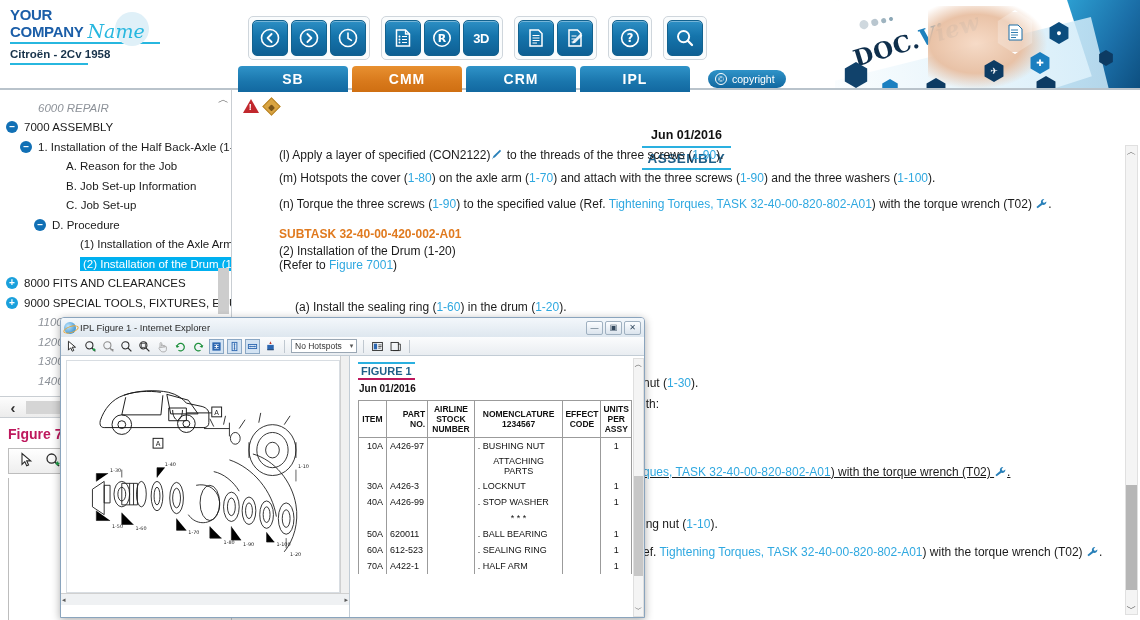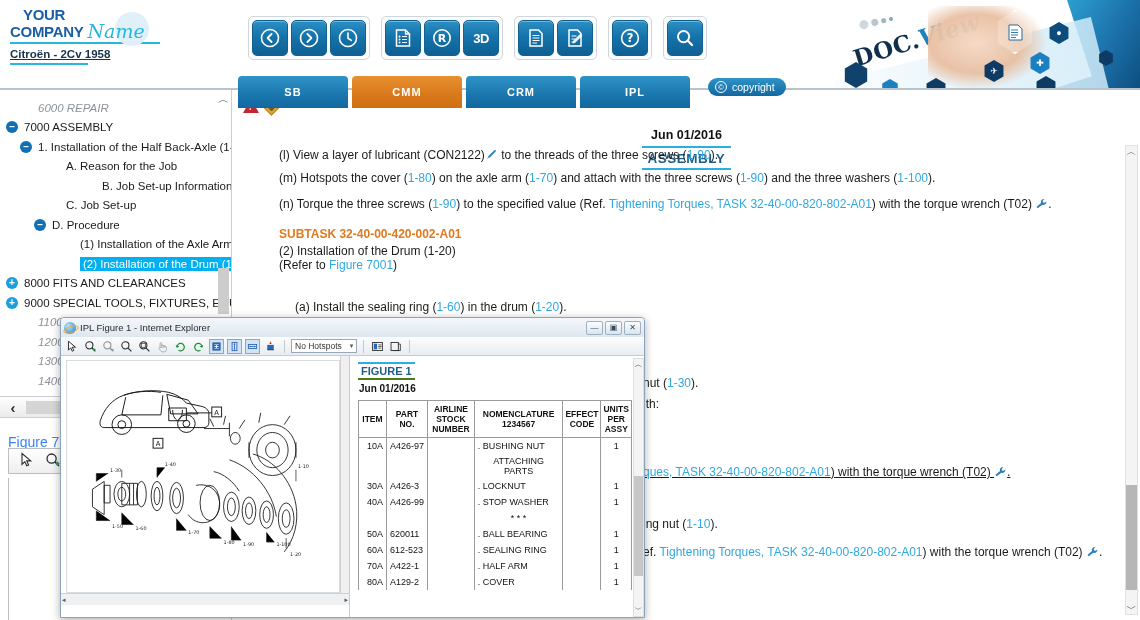--- a/index.html
+++ b/index.html
@@ -7,30 +7,30 @@
   body{
     font-family:"Liberation Sans", sans-serif;
     font-size:12px; color:#1b1b1b; background:#fff;
     -webkit-font-smoothing:antialiased;
   }
   #app{ position:relative; width:1140px; height:620px; overflow:hidden; background:#fff; }
 
   
   .header{ position:absolute; left:0; top:0; width:1140px; height:88px; background:#ffffff; }
   .logo-box{ position:absolute; left:10px; top:8px; width:200px; }
-  .logo-your{ font-weight:bold; font-size:15px; color:#1b5ea8; letter-spacing:-0.3px; line-height:14px;margin-left:13px; }
+  .logo-your{ font-weight:bold; font-size:15px; color:#1b5ea8; letter-spacing:-0.3px; line-height:14px; }
   .logo-company-row{ display:flex; align-items:flex-end; gap:4px; }
   .logo-company{ font-weight:bold; font-size:15px; color:#1b5ea8; letter-spacing:-0.3px; line-height:16px; }
   .logo-name-wrap{ position:relative; }
   .logo-blob{ position:absolute; left:28px; top:-10px; width:34px; height:34px; border-radius:50%;
               background:#dff0f8; z-index:0; }
   .logo-name{ position:relative; z-index:1; font-family:"DejaVu Serif", serif; font-style:italic;
               font-size:19px; color:#27b7df; line-height:18px; }
   .logo-rule{ width:150px; height:2px; background:#27b7df; margin-top:2px; }
-  .logo-sub{ font-weight:bold; font-size:11.5px; color:#17324a; margin-top:4px;text-decoration:underline; }
+  .logo-sub{ font-weight:bold; font-size:11.5px; color:#17324a; margin-top:4px; }
   .logo-rule2{ width:78px; height:2px; background:#27b7df; margin-top:3px; }
 
   
   .toolbar{ position:absolute; left:248px; top:16px; display:flex; align-items:center; gap:11px; }
   .tgroup{ display:flex; gap:3px; padding:3px; border:1px solid #cfd6dc; border-radius:5px; background:#fafcfd; }
   .tbtn{ width:36px; height:36px; border-radius:5px; border:1px solid #12628f;
          background:linear-gradient(180deg,#2d8fc4 0%,#1574ab 45%,#0e5f93 100%);
          display:flex; align-items:center; justify-content:center; cursor:pointer;
          box-shadow:inset 0 1px 0 rgba(255,255,255,.35); }
   .tbtn svg{ display:block; }
@@ -53,23 +53,23 @@
          background:radial-gradient(ellipse at 40% 45%, #f6d9c4 0%, #e8bfa2 45%, rgba(232,191,162,0) 70%);
          opacity:.95; }
   .hex{ position:absolute; width:22px; height:22px; background:#0d3b63;
         clip-path:polygon(50% 0%,93% 25%,93% 75%,50% 100%,7% 75%,7% 25%);
         display:flex; align-items:center; justify-content:center; color:#fff; font-size:9px; }
   .hex.lite{ background:#1b7fc0; }
   .hex.big{ width:40px; height:44px; background:rgba(255,255,255,.25); border:2px solid #fff; }
 
   
   .tabs{ position:absolute; left:238px; top:66px; display:flex; align-items:center; gap:4px; z-index:5; }
-  .tab{ width:110px; height:32px; border-radius:4px 4px 0 0; color:#fff; font-weight:bold; font-size:11px;
+  .tab{ width:110px; height:26px; border-radius:4px 4px 0 0; color:#fff; font-weight:bold; font-size:14px;
         letter-spacing:1px; display:flex; align-items:center; justify-content:center; cursor:pointer;
-        background:linear-gradient(180deg,#2f93c8 0%,#1a76ad 60%,#1268a0 100%); position:relative;margin-top:10px; }
+        background:linear-gradient(180deg,#2f93c8 0%,#1a76ad 60%,#1268a0 100%); position:relative; }
   .tab.active{ background:linear-gradient(180deg,#e89030 0%,#d8791b 60%,#cf6f12 100%); }
   .tab .notch{ position:absolute; left:50%; margin-left:-5px; bottom:-5px; width:0; height:0;
                border-left:5px solid transparent; border-right:5px solid transparent; border-bottom:5px solid #fff; }
   .copyright{ margin-left:14px; height:18px; padding:0 11px 0 7px; border-radius:9px; color:#fff; font-size:10.5px;
               background:linear-gradient(180deg,#2f93c8,#1268a0); display:flex; align-items:center; gap:5px;
               cursor:pointer; }
   .copyright .c{ width:12px; height:12px; border-radius:50%; border:1.4px solid #fff;
                  display:flex; align-items:center; justify-content:center; font-size:8px; }
   .tabbar-line{ position:absolute; left:0; top:88px; width:1140px; height:2px; background:#b9c3cb; }
 
@@ -87,21 +87,21 @@
   .tnode.dim{ color:#8d9299; font-style:italic; }
   .tnode.sel .lbl{ background:#00b0f0; color:#fff; padding:1px 3px; }
   .side-scroll{ position:absolute; right:2px; top:2px; width:11px; height:300px; }
   .side-scroll .up{ font-size:11px; color:#555; text-align:center; }
   .side-thumb{ position:absolute; right:2px; top:178px; width:11px; height:46px; background:#cdcdcd; }
   .side-collapse{ position:absolute; left:0; top:306px; width:232px; height:22px;
                   border-top:1px solid #c9ced3; border-bottom:1px solid #c9ced3;
                   background:linear-gradient(180deg,#fdfdfd,#ececec); display:flex; align-items:center; cursor:pointer; }
   .side-collapse .arrow{ width:26px; text-align:center; font-size:15px; color:#333; font-weight:bold; }
   .side-collapse .bar{ flex:1; height:13px; background:#d5d5d5; margin-right:6px; }
-  .figpanel-title{ position:absolute; left:8px; top:344px; font-weight:normal; font-size:14px; color:#3b82f6; }
+  .figpanel-title{ position:absolute; left:8px; top:336px; font-weight:bold; font-size:14px; color:#be185d; }
   .figpanel-tb{ position:absolute; left:8px; top:358px; width:224px; height:26px;
                 border:1px solid #bdbdbd; background:linear-gradient(180deg,#fff,#eeeeee);
                 display:flex; align-items:center; gap:10px; padding-left:10px; }
   .figpanel-body{ position:absolute; left:8px; top:388px; width:224px; height:206px;
                   border:1px solid #bdbdbd; border-top:none; background:#fff; }
 
   
   .doc{ position:absolute; left:233px; top:90px; width:907px; height:530px; background:#fff; overflow:hidden; }
   .doc-icons{ position:absolute; left:10px; top:9px; display:flex; gap:6px; align-items:center; }
   .tri{ width:0; height:0; border-left:8px solid transparent; border-right:8px solid transparent;
@@ -154,21 +154,21 @@
   .fig-vscroll{ position:absolute; right:0; top:0; width:9px; bottom:26px; background:#f0f0f0;
                 border-left:1px solid #d0d0d0; }
   .fig-hscroll{ position:absolute; left:0; right:0; bottom:14px; height:12px; background:#eff1f3;
                 border-top:1px solid #d0d0d0; display:flex; align-items:center; justify-content:space-between;
                 padding:0 1px; font-size:7px; color:#5a5a5a; }
   .fig-status{ position:absolute; left:0; right:0; bottom:0; height:14px; background:#eef1f4;
                display:flex; align-items:center; justify-content:center; font-size:9px; color:#2b2b2b; }
   .ipl-pane{ flex:1; background:#fff; position:relative; overflow:hidden; }
   .ipl-head{ padding:6px 0 0 8px; }
   .ipl-title{ display:inline-block; font-weight:bold; font-size:11px; color:#1e5f88;
-              border-top:2px solid #2ab0e0; border-bottom:2px solid #4d7c0f; padding:1px 3px; }
+              border-top:2px solid #2ab0e0; border-bottom:2px solid #be185d; padding:1px 3px; }
   .ipl-date{ font-weight:bold; font-size:10px; color:#111; margin:3px 0 0 1px; }
   table.ipl{ border-collapse:collapse; margin:6px 0 0 8px; width:274px; font-size:9px; }
   table.ipl th{ border:1px solid #9b9b9b; font-weight:bold; font-size:8.5px; color:#111;
                 padding:3px 2px; line-height:10px; text-align:center; vertical-align:middle; }
   table.ipl td{ border-left:1px solid #9b9b9b; border-right:1px solid #9b9b9b; padding:2px 3px;
                 font-size:9px; color:#111; height:16px; }
   td.c-item{ text-align:right; width:30px; }
   td.c-part{ width:45px; }
   td.c-asn { width:50px; }
   td.c-nom { width:98px; }
@@ -341,21 +341,21 @@
           <span class="lbl">7000 ASSEMBLY</span>
         </div>
         <div class="tnode" style="position: absolute; left: 20px; top: 47px;">
           <span class="tog minus">–</span>
           <span class="lbl">1. Installation of the Half Back-Axle (1-1)</span>
         </div>
         <div class="tnode" style="position: absolute; left: 48px; top: 66.5px;">
           <span class="tog none"></span>
           <span class="lbl">A. Reason for the Job</span>
         </div>
-        <div class="tnode" style="position: absolute; left: 48px; top: 86px; gap: 36px;">
+        <div class="tnode" style="position: absolute; left: 48px; top: 86px;">
           <span class="tog none"></span>
           <span class="lbl">B. Job Set-up Information</span>
         </div>
         <div class="tnode" style="position: absolute; left: 48px; top: 105.5px;">
           <span class="tog none"></span>
           <span class="lbl">C. Job Set-up</span>
         </div>
         <div class="tnode" style="position: absolute; left: 34px; top: 125px;">
           <span class="tog minus">–</span>
           <span class="lbl">D. Procedure</span>
@@ -433,21 +433,21 @@
       <span class="tri"></span>
       <span class="dia"></span>
     </div>
 
     <div class="doc-title">
       <span class="t">ASSEMBLY</span>
     </div>
     <div class="doc-date">Jun 01/2016</div>
 
     <div id="paras">
-        <div class="para" style="left: 46px; top: 58px;"><span>(l) View a layer of lubricant (CON2122)</span><span><svg class="wr" viewBox="0 0 16 14">
+        <div class="para" style="left: 46px; top: 58px;"><span>(l) Apply a layer of specified (CON2122)</span><span><svg class="wr" viewBox="0 0 16 14">
               <path d="M12.4 1.1 13.9 2.6 5.8 10.7 3.2 11.6l.9-2.6z" fill="#2980b9"></path>
               <path d="M2.6 12.9l1.2-.4-.8-.8z" fill="#14608f"></path>
             </svg></span><span> to the threads of the three screws (</span><span class="lk">1-90</span><span>).</span></div>
         <div class="para" style="left: 46px; top: 81px;"><span>(m) Hotspots the cover (</span><span class="lk">1-80</span><span>) on the axle arm (</span><span class="lk">1-70</span><span>) and attach with the three screws (</span><span class="lk">1-90</span><span>) and the three washers (</span><span class="lk">1-100</span><span>).</span></div>
         <div class="para" style="left: 46px; top: 107px;"><span>(n) Torque the three screws (</span><span class="lk">1-90</span><span>) to the specified value (Ref. </span><span class="lk">Tightening Torques, TASK 32-40-00-820-802-A01</span><span>) with the torque wrench (T02) </span><span><svg class="wr" viewBox="0 0 16 14">
               <path d="M11.6 1.2a4 4 0 0 0-4.2 5.3L1.5 11.3l1.6 1.9 6-4.6a4 4 0 0 0 5.1-4.3l-2.3 1.9-1.9-.4-.5-1.9z" fill="#2980b9"></path>
             </svg></span><span>.</span></div>
         <div class="para" style="left: 62px; top: 210px;"><span>(a) Install the sealing ring (</span><span class="lk">1-60</span><span>) in the drum (</span><span class="lk">1-20</span><span>).</span></div>
         <div class="para" style="left: 410px; top: 286px;"><span>nut (</span><span class="lk">1-30</span><span>).</span></div>
         <div class="para" style="left: 410px; top: 307px;"><span>ith:</span></div>
@@ -680,21 +680,21 @@
 
       <div class="ipl-pane">
         <div class="ipl-head">
           <span class="ipl-title">FIGURE 1</span>
           <div class="ipl-date">Jun 01/2016</div>
         </div>
         <table class="ipl">
           <thead>
               <tr id="ipl-head-row">
                 <th style="width: 30px;">ITEM</th>
-                <th style="width: 45px;">PART<br>NO.</th>
+                <th style="width: 45px; text-align: right;">PART<br>NO.</th>
                 <th style="width: 50px;">AIRLINE<br>STOCK<br>NUMBER</th>
                 <th style="width: 98px;">NOMENCLATURE<br>1234567</th>
                 <th style="width: 32px;">EFFECT<br>CODE</th>
                 <th style="width: 28px;">UNITS<br>PER<br>ASSY</th>
               </tr>
             </thead>
           <tbody id="ipl-body">
               <tr>
                 <td class="c-item">10A</td>
                 <td class="c-part">A426-97</td>
@@ -752,28 +752,20 @@
                 <td class="c-upa">1</td>
               </tr>
               <tr>
                 <td class="c-item">70A</td>
                 <td class="c-part">A422-1</td>
                 <td class="c-asn"></td>
                 <td class="c-nom">. HALF ARM</td>
                 <td class="c-eff"></td>
                 <td class="c-upa">1</td>
               </tr>
-              <tr>
-                <td class="c-item">80A</td>
-                <td class="c-part">A129-2</td>
-                <td class="c-asn"></td>
-                <td class="c-nom">. COVER</td>
-                <td class="c-eff"></td>
-                <td class="c-upa">1</td>
-              </tr>
             </tbody>
         </table>
         <div class="ipl-vscroll">
           <div style="text-align:center;font-size:8px;color:#555;">︿</div>
           <div style="position:absolute;bottom:1px;width:100%;text-align:center;font-size:8px;color:#555;">﹀</div>
         </div>
         <div class="ipl-thumb"></div>
       </div>
 
     </div>

